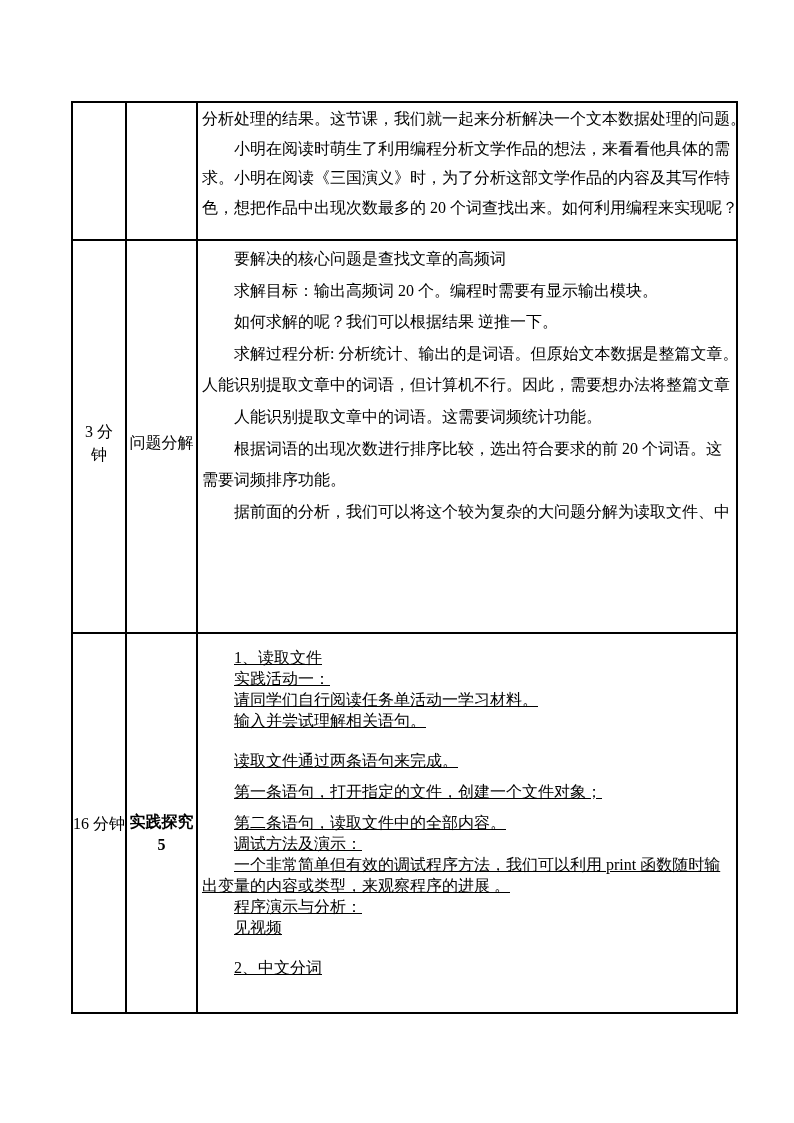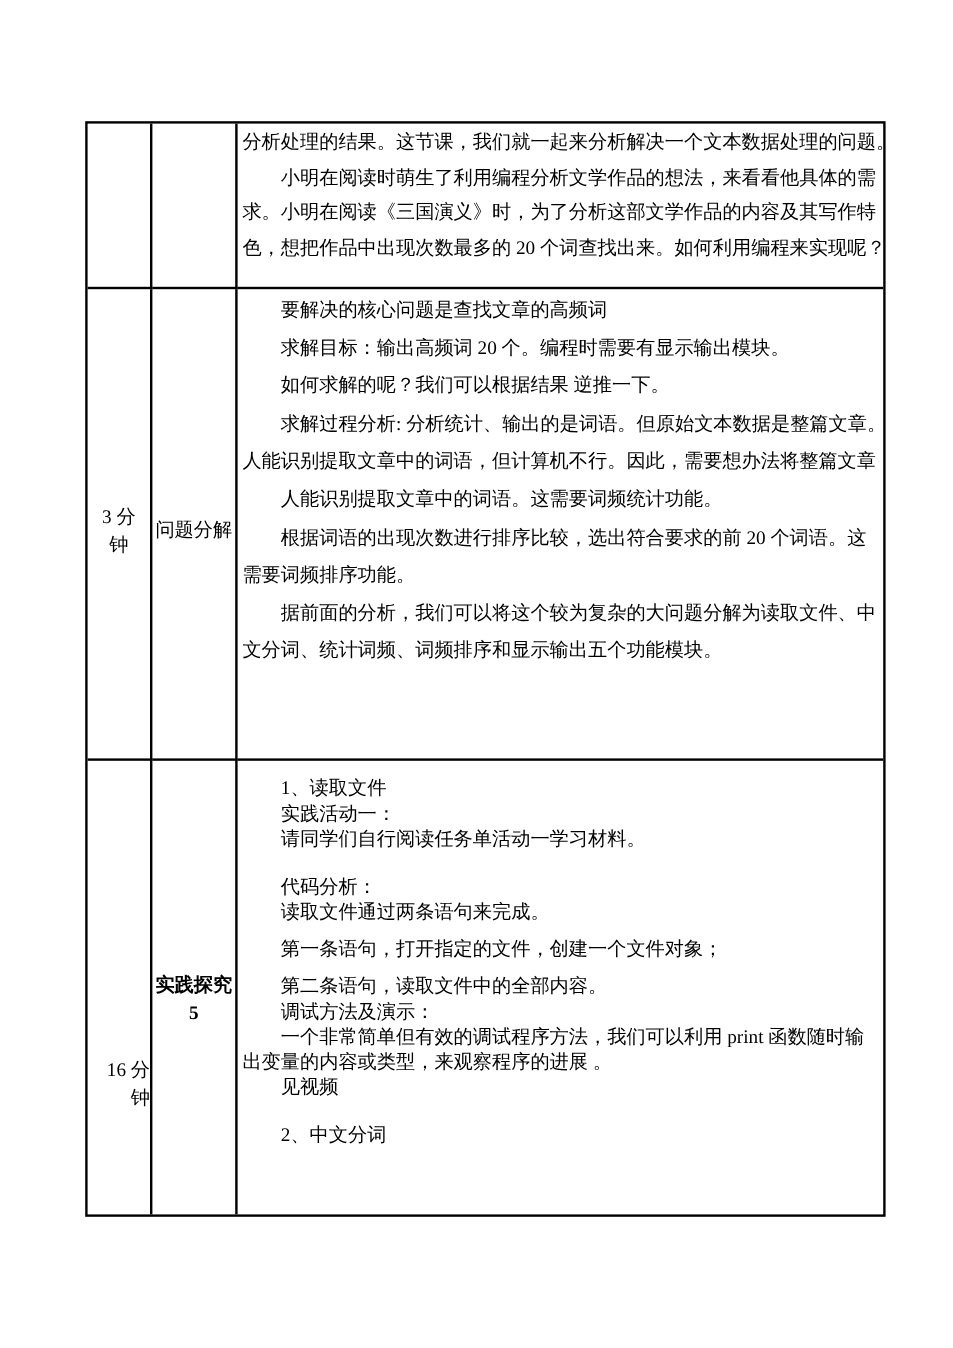--- a/index.html
+++ b/index.html
@@ -36,33 +36,31 @@
     flex-direction: column;
     align-items: center;
     justify-content: center;
     text-align: center;
     line-height: 23px;
   }
   .nudge  { padding-top: 12px; }
   .nudge2 { padding-top: 20px; font-weight: bold; }
   .time-r3 {
     display: flex;
-    flex-direction: column;
-    align-items: flex-end;
+    align-items: center;
     justify-content: flex-start;
-    padding-top: 247px;
     text-align: center;
     line-height: 23px;
   }
 
   
   .content-cell { padding: 0 4px; }
   .content-r1 { line-height: 29.6px; padding-top: 1px; }
   .content-r2 { line-height: 31.6px; padding-top: 2px; }
-  .content-r3 { line-height: 21px;  padding-top: 13px; }
+  .content-r3 { line-height: 21px;  padding-top: 13px; text-decoration: underline; }
   .line   { white-space: nowrap; }
   .indent { padding-left: 32px; }
   .blank  { height: 19px; }
   .gap    { margin-top: 10px; }
 </style>
 </head>
 <body>
 
 <div class="lesson-table">
 
@@ -85,41 +83,41 @@
   <div class="cell last-col content-cell content-r2">
       <div class="line indent">要解决的核心问题是查找文章的高频词</div>
       <div class="line indent">求解目标：输出高频词 20 个。编程时需要有显示输出模块。</div>
       <div class="line indent">如何求解的呢？我们可以根据结果 逆推一下。</div>
       <div class="line indent">求解过程分析: 分析统计、输出的是词语。但原始文本数据是整篇文章。</div>
       <div class="line">人能识别提取文章中的词语，但计算机不行。因此，需要想办法将整篇文章</div>
       <div class="line indent">人能识别提取文章中的词语。这需要词频统计功能。</div>
       <div class="line indent">根据词语的出现次数进行排序比较，选出符合要求的前 20 个词语。这</div>
       <div class="line">需要词频排序功能。</div>
       <div class="line indent">据前面的分析，我们可以将这个较为复杂的大问题分解为读取文件、中</div>
-      <div class="line">文分词、统计词频、词频排序和显示输出五个功能模块。</div>
     </div>
 
   <div class="cell last-row time-r3">
     <div class="line">16 分</div>
     <div class="line">钟</div>
   </div>
   <div class="cell last-row center-cell nudge2">
     <div class="line">实践探究</div>
     <div class="line">5</div>
   </div>
   <div class="cell last-col last-row content-cell content-r3">
       <div class="line indent">1、读取文件</div>
       <div class="line indent">实践活动一：</div>
       <div class="line indent">请同学们自行阅读任务单活动一学习材料。</div>
+      <div class="line indent">输入并尝试理解相关语句。</div>
       <div class="line blank"></div>
-      <div class="line indent">代码分析：</div>
       <div class="line indent">读取文件通过两条语句来完成。</div>
       <div class="line indent gap">第一条语句，打开指定的文件，创建一个文件对象；</div>
       <div class="line indent gap">第二条语句，读取文件中的全部内容。</div>
       <div class="line indent">调试方法及演示：</div>
       <div class="line indent">一个非常简单但有效的调试程序方法，我们可以利用 print 函数随时输</div>
       <div class="line">出变量的内容或类型，来观察程序的进展 。</div>
+      <div class="line indent">程序演示与分析：</div>
       <div class="line indent">见视频</div>
       <div class="line blank"></div>
       <div class="line indent">2、中文分词</div>
     </div>
 
 </div>
 
 </body></html>

